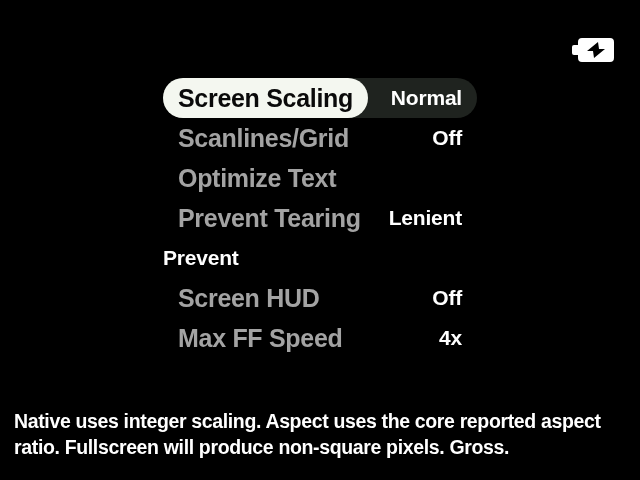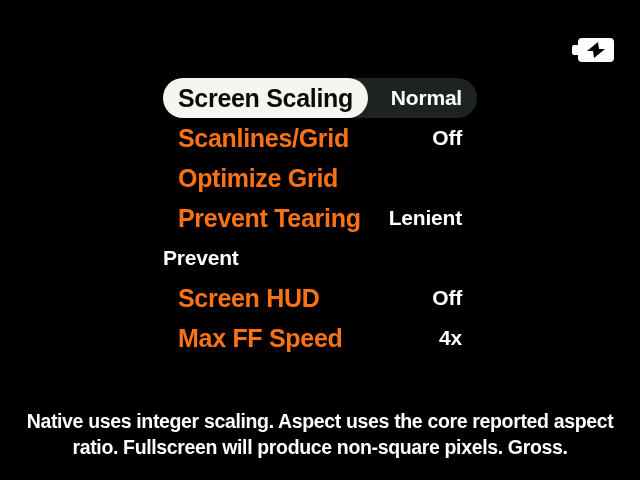--- a/index.html
+++ b/index.html
@@ -83,21 +83,21 @@
   }
   .menu-row.selected {
     background: #1f231f;
     border-radius: 20px;
   }
   .row-label {
     position: relative;
     z-index: 2;
     font-size: 25px;
     font-weight: bold;
-    color: #f97316;
+    color: #a3a3a3;
     letter-spacing: -0.3px;
     white-space: nowrap;
     padding-left: 15px;
     line-height: 40px;
   }
   .menu-row.selected .row-label {
     color: #0a0a0a;
   }
   .label-pill {
     position: absolute;
@@ -132,27 +132,27 @@
     padding-right: 15px;
     line-height: 40px;
   }
 
   
   .description {
     position: absolute;
     left: 0;
     top: 408px;
     width: 640px;
-    text-align: center;
+    text-align: left;
     font-size: 19.5px;
     font-weight: bold;
     color: #ffffff;
     line-height: 26px;
     letter-spacing: -0.35px;
-    padding: 0 8px;
+    padding: 0 14px;
     box-sizing: border-box;
   }
 </style>
 </head>
 <body>
 
 <div id="screen">
 
   <div class="statusbar">
     <div class="battery">
@@ -167,21 +167,21 @@
   <div class="menu">
       <div class="menu-row selected">
         <span class="label-wrap"><span class="label-pill"></span><span class="row-label">Screen Scaling</span></span>
         <span class="row-value">Normal</span>
       </div>
       <div class="menu-row">
         <span class="label-wrap"><span class="row-label">Scanlines/Grid</span></span>
         <span class="row-value">Off</span>
       </div>
       <div class="menu-row">
-        <span class="label-wrap"><span class="row-label">Optimize Grid</span></span>
+        <span class="label-wrap"><span class="row-label">Optimize Text</span></span>
       </div>
       <div class="menu-row">
         <span class="label-wrap"><span class="row-label">Prevent Tearing</span></span>
         <span class="row-value">Lenient</span>
       </div>
       <div class="menu-row">
         <span class="row-value">Prevent</span>
       </div>
       <div class="menu-row">
         <span class="label-wrap"><span class="row-label">Screen HUD</span></span>

